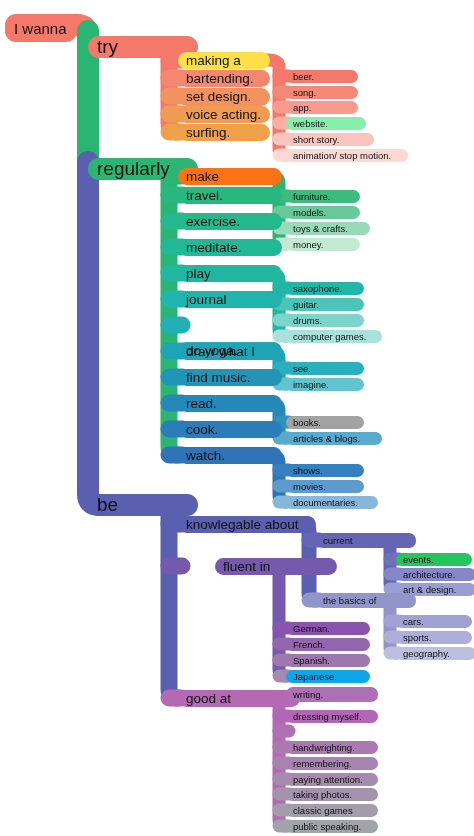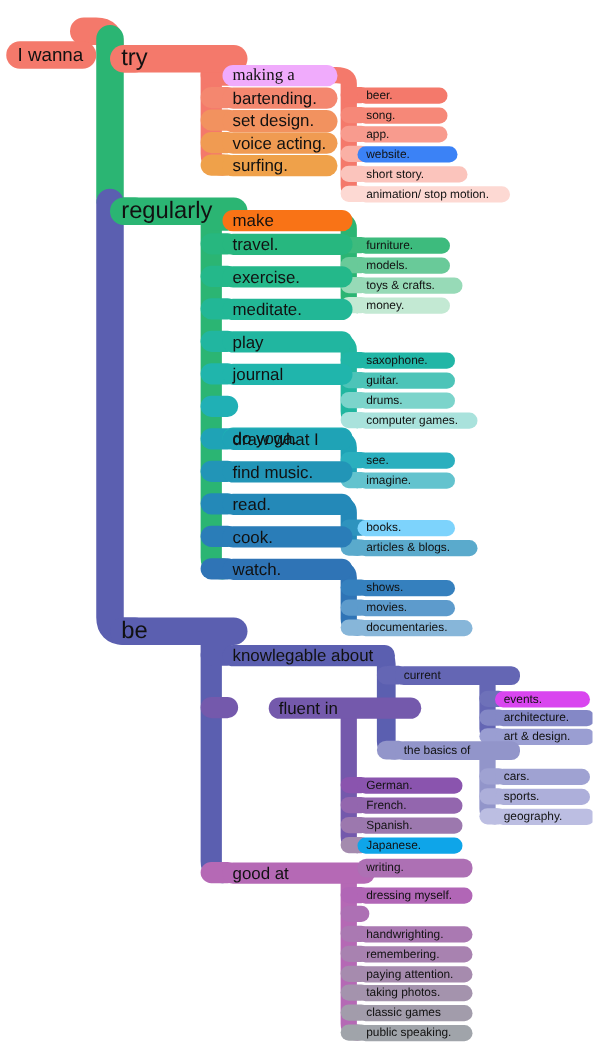--- a/index.html
+++ b/index.html
@@ -94,39 +94,39 @@
       <path d="M 279 716 L 289 716" stroke="#B166B6" stroke-width="13" fill="none" stroke-linecap="round" stroke-linejoin="round"></path>
       <path d="M 279 731 L 289 731" stroke="#AD70B4" stroke-width="13" fill="none" stroke-linecap="round" stroke-linejoin="round"></path>
       <path d="M 279 747 L 289 747" stroke="#AA79B2" stroke-width="13" fill="none" stroke-linecap="round" stroke-linejoin="round"></path>
       <path d="M 279 763 L 289 763" stroke="#A882B0" stroke-width="13" fill="none" stroke-linecap="round" stroke-linejoin="round"></path>
       <path d="M 279 779 L 289 779" stroke="#A68BAE" stroke-width="13" fill="none" stroke-linecap="round" stroke-linejoin="round"></path>
       <path d="M 279 794 L 289 794" stroke="#A493AD" stroke-width="13" fill="none" stroke-linecap="round" stroke-linejoin="round"></path>
       <path d="M 279 810 L 289 810" stroke="#A29CAB" stroke-width="13" fill="none" stroke-linecap="round" stroke-linejoin="round"></path>
       <path d="M 279 826 L 289 826" stroke="#A0A4AA" stroke-width="13" fill="none" stroke-linecap="round" stroke-linejoin="round"></path>
     </svg>
   <div id="nodes">
-      <div class="node l0" style="left: 5px; top: 14px; width: 72px; height: 22px; background: rgb(244, 121, 107); margin-top: 19px;">
+      <div class="node l0" style="left: 5px; top: 14px; width: 72px; height: 28px; background: rgb(244, 121, 107);">
         <span class="lbl">I wanna</span>
       </div>
       <div class="node l1" style="left: 88px; top: 36px; width: 110px; height: 22px; background: rgb(244, 121, 107);">
         <span class="lbl">try</span>
       </div>
-      <div class="node l2" style="left: 178px; top: 51.5px; width: 92px; height: 17px; background: #f0abfc; font-family: Liberation Serif, serif;">
+      <div class="node l2" style="left: 178px; top: 51.5px; width: 92px; height: 17px; background: #fde047;">
         <span class="lbl">making a</span>
       </div>
       <div class="node l3" style="left: 286px; top: 69.5px; width: 72px; height: 13px; background: rgb(244, 121, 107);">
         <span class="lbl">beer.</span>
       </div>
       <div class="node l3" style="left: 286px; top: 85.5px; width: 72px; height: 13px; background: rgb(246, 136, 120);">
         <span class="lbl">song.</span>
       </div>
       <div class="node l3" style="left: 286px; top: 100.5px; width: 72px; height: 13px; background: rgb(248, 155, 142);">
         <span class="lbl">app.</span>
       </div>
-      <div class="node l3" style="left: 286px; top: 116.5px; width: 80px; height: 13px; background: #3b82f6;">
+      <div class="node l3" style="left: 286px; top: 116.5px; width: 80px; height: 13px; background: #86efac;">
         <span class="lbl">website.</span>
       </div>
       <div class="node l3" style="left: 286px; top: 132.5px; width: 88px; height: 13px; background: rgb(251, 196, 188);">
         <span class="lbl">short story.</span>
       </div>
       <div class="node l3" style="left: 286px; top: 148.5px; width: 122px; height: 13px; background: rgb(253, 217, 211);">
         <span class="lbl">animation/ stop motion.</span>
       </div>
       <div class="node l2" style="left: 178px; top: 69.5px; width: 92px; height: 17px; background: rgb(244, 135, 111);">
         <span class="lbl">bartending.</span>
@@ -196,21 +196,21 @@
       </div>
       <div class="node l3" style="left: 286px; top: 377.5px; width: 78px; height: 13px; background: rgb(99, 195, 206);">
         <span class="lbl">imagine.</span>
       </div>
       <div class="node l2" style="left: 178px; top: 368.5px; width: 104px; height: 17px; background: rgb(34, 149, 183);">
         <span class="lbl">find music.</span>
       </div>
       <div class="node l2" style="left: 178px; top: 394.5px; width: 104px; height: 17px; background: rgb(36, 137, 184);">
         <span class="lbl">read.</span>
       </div>
-      <div class="node l3" style="left: 286px; top: 415.5px; width: 78px; height: 13px; background: #7dd3fc;">
+      <div class="node l3" style="left: 286px; top: 415.5px; width: 78px; height: 13px; background: #a3a3a3;">
         <span class="lbl">books.</span>
       </div>
       <div class="node l3" style="left: 286px; top: 431.5px; width: 96px; height: 13px; background: rgb(90, 170, 204);">
         <span class="lbl">articles &amp; blogs.</span>
       </div>
       <div class="node l2" style="left: 178px; top: 420.5px; width: 104px; height: 17px; background: rgb(42, 125, 184);">
         <span class="lbl">cook.</span>
       </div>
       <div class="node l2" style="left: 178px; top: 446.5px; width: 104px; height: 17px; background: rgb(47, 116, 182);">
         <span class="lbl">watch.</span>
@@ -226,21 +226,21 @@
       </div>
       <div class="node l1" style="left: 88px; top: 494px; width: 110px; height: 22px; background: rgb(91, 95, 176);">
         <span class="lbl">be</span>
       </div>
       <div class="node l2" style="left: 178px; top: 515.5px; width: 138px; height: 17px; background: rgb(91, 95, 176);">
         <span class="lbl">knowlegable about</span>
       </div>
       <div class="node l3" style="left: 316px; top: 532.5px; width: 100px; height: 15px; background: rgb(100, 102, 180);">
         <span class="lbl">current</span>
       </div>
-      <div class="node l3" style="left: 396px; top: 552.5px; width: 76px; height: 13px; background: #d946ef;">
+      <div class="node l3" style="left: 396px; top: 552.5px; width: 76px; height: 13px; background: #22c55e;">
         <span class="lbl">events.</span>
       </div>
       <div class="node l3" style="left: 396px; top: 567.5px; width: 80px; height: 13px; background: rgb(132, 136, 198);">
         <span class="lbl">architecture.</span>
       </div>
       <div class="node l3" style="left: 396px; top: 582.5px; width: 80px; height: 13px; background: rgb(154, 158, 210);">
         <span class="lbl">art &amp; design.</span>
       </div>
       <div class="node l3" style="left: 316px; top: 592.5px; width: 100px; height: 15px; background: rgb(146, 149, 202);">
         <span class="lbl">the basics of</span>

